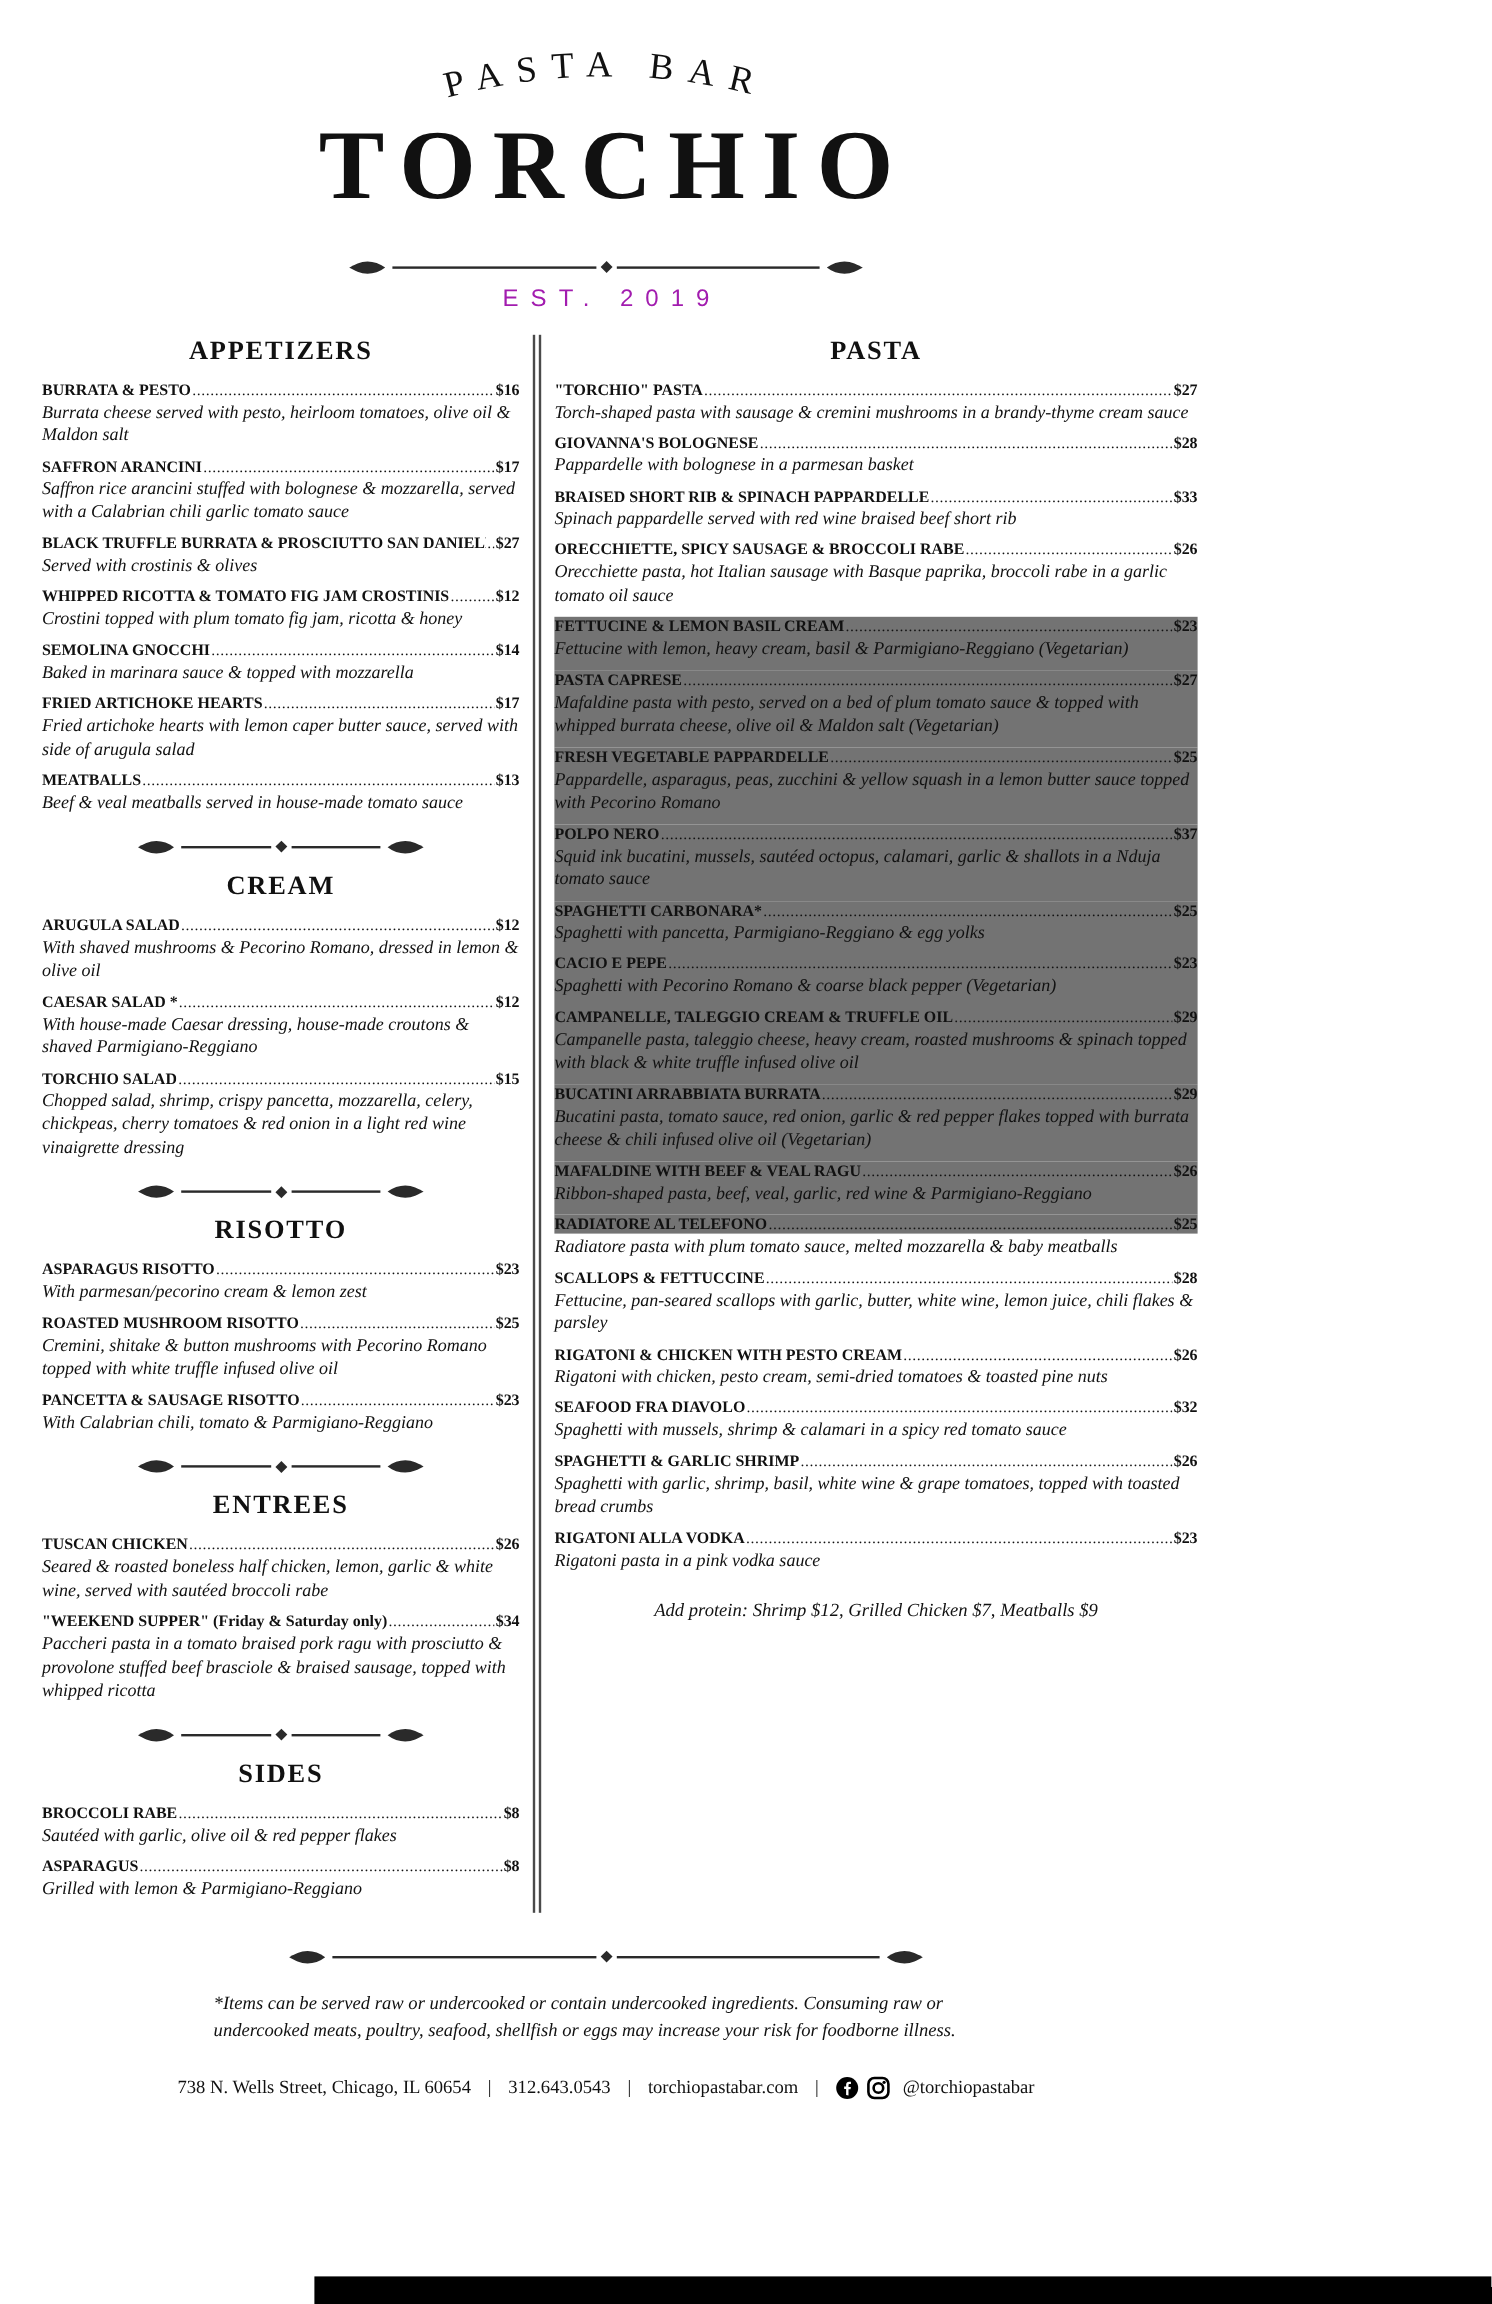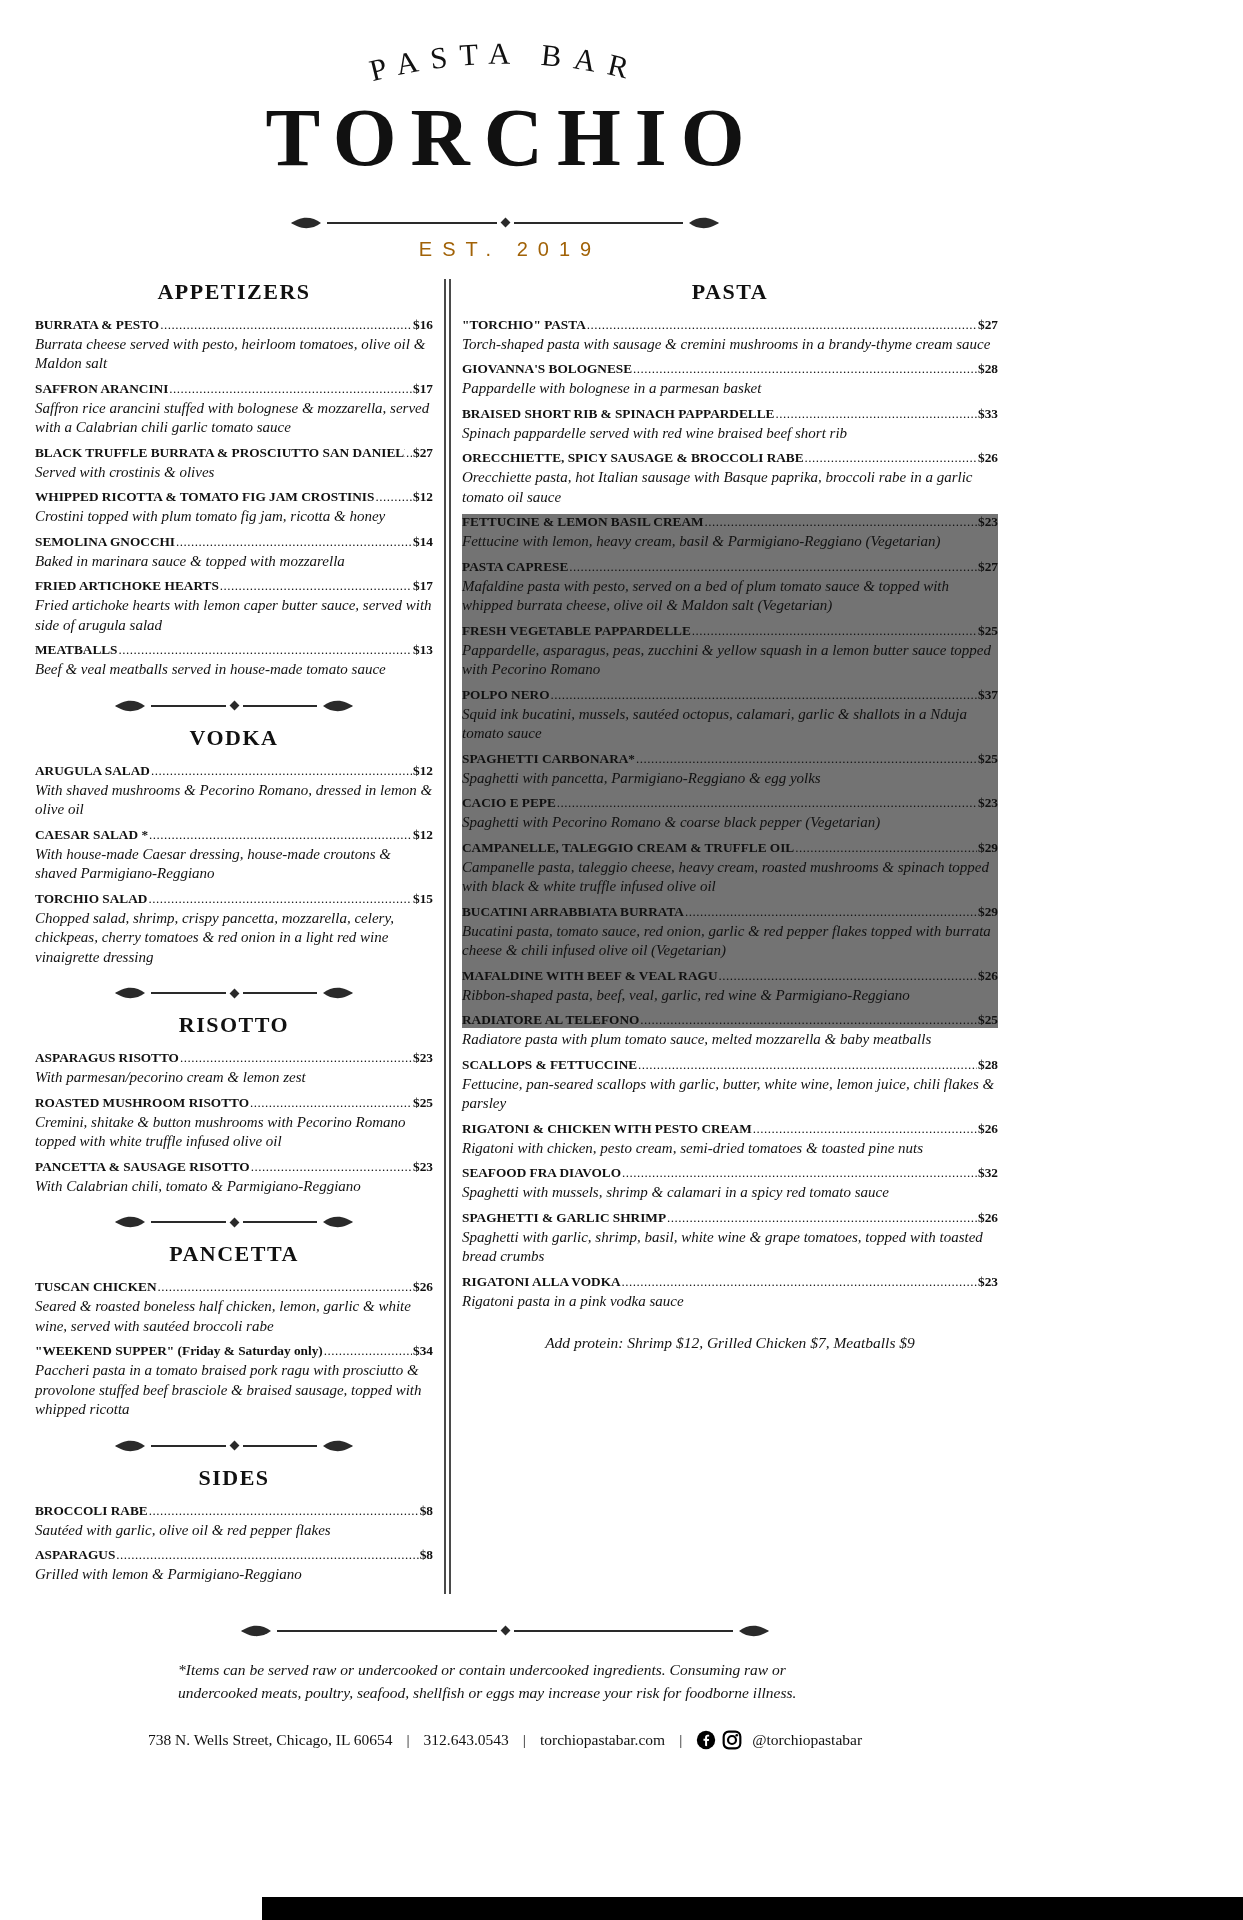--- a/index.html
+++ b/index.html
@@ -6,21 +6,21 @@
   html,body { width:1243px; height:1920px; background:#fff; overflow:hidden; }
   body { position:relative; font-family:"Liberation Serif", serif; color:#111; }
 
   .sheet { position:absolute; top:0; left:0; width:1010px; }
 
   
   .header { text-align:center; padding-top:24px; }
   .tagline-svg { display:block; margin:0 auto; width:400px; height:72px; }
   .tagline-svg text { font-family:"Liberation Serif", serif; font-size:33px; letter-spacing:13px; fill:#111; }
   .brand-title { font-size:82px; line-height:1.02; font-weight:600; letter-spacing:14px; margin-left:14px; margin-top:0; }
-  .est { font-family:"Liberation Sans", sans-serif; font-size:20px; letter-spacing:10px; margin-left:10px; margin-top:8px; color:#a16207; }
+  .est { font-family:"Liberation Sans", sans-serif; font-size:20px; letter-spacing:10px; margin-left:10px; margin-top:8px; color:#a21caf; }
 
   
   .ornament-divider { display:flex; align-items:center; justify-content:center; gap:5px; margin:12px auto; width:240px; }
   .ornament-divider.header { width:430px; margin:12px auto 2px; }
   .ornament-divider.wide { width:530px; margin:30px auto 20px; }
   .orn-line { flex:1; border-top:2px solid #2a2a2a; height:0; }
   .orn-diamond { width:7px; height:7px; background:#2a2a2a; transform:rotate(45deg); flex:0 0 auto; }
   .fleur { display:inline-flex; width:32px; height:14px; flex:0 0 auto; }
   .fleur svg { width:100%; height:100%; fill:#2a2a2a; }
   .fleur.flip svg { transform:scaleX(-1); }
@@ -158,21 +158,21 @@
           <span class="orn-line"></span>
           <span class="orn-diamond"></span>
           <span class="orn-line"></span>
           <span class="fleur flip">
             <svg viewBox="0 0 32 14">
               <path d="M31 7 C24 1.5 15 .5 8 3.5 C5 4.8 2 6.3 1 7 C2 7.7 5 9.2 8 10.5 C15 13.5 24 12.5 31 7 Z"></path>
             </svg>
           </span>
         </div>
         <section class="menu-section">
-          <h2 class="section-title">VODKA</h2>
+          <h2 class="section-title">CREAM</h2>
           <div class="menu-item">
             <div class="item-line">
               <span class="item-name">ARUGULA SALAD</span>
               <span class="item-dots"></span>
               <span class="item-price">$12</span>
             </div>
             <div class="item-desc">With shaved mushrooms &amp; Pecorino Romano, dressed in lemon &amp; olive oil</div>
           </div>
           <div class="menu-item">
             <div class="item-line">
@@ -242,21 +242,21 @@
           <span class="orn-line"></span>
           <span class="orn-diamond"></span>
           <span class="orn-line"></span>
           <span class="fleur flip">
             <svg viewBox="0 0 32 14">
               <path d="M31 7 C24 1.5 15 .5 8 3.5 C5 4.8 2 6.3 1 7 C2 7.7 5 9.2 8 10.5 C15 13.5 24 12.5 31 7 Z"></path>
             </svg>
           </span>
         </div>
         <section class="menu-section">
-          <h2 class="section-title">PANCETTA</h2>
+          <h2 class="section-title">ENTREES</h2>
           <div class="menu-item">
             <div class="item-line">
               <span class="item-name">TUSCAN CHICKEN</span>
               <span class="item-dots"></span>
               <span class="item-price">$26</span>
             </div>
             <div class="item-desc">Seared &amp; roasted boneless half chicken, lemon, garlic &amp; white wine, served with sautéed broccoli rabe</div>
           </div>
           <div class="menu-item">
             <div class="item-line">

